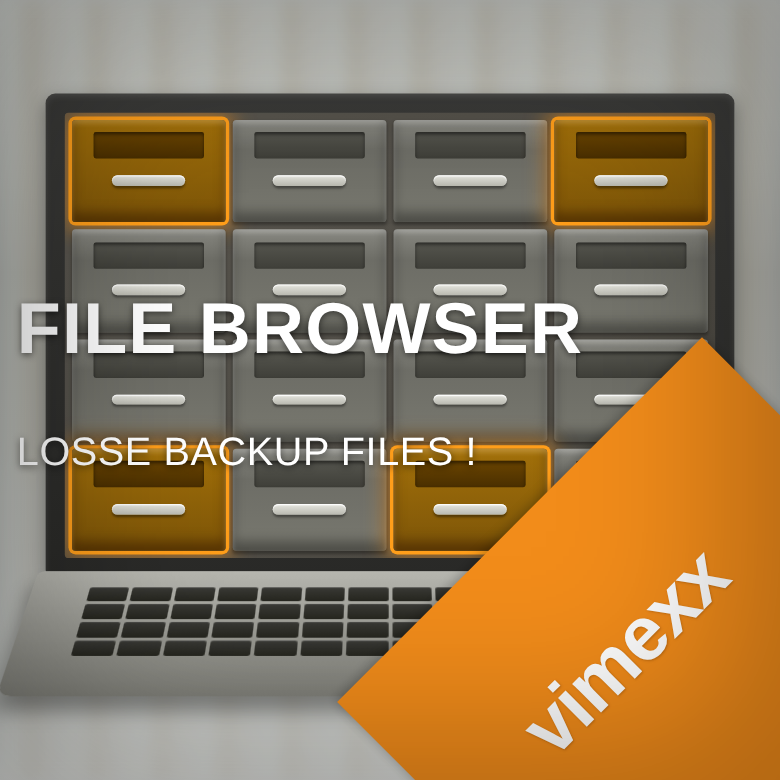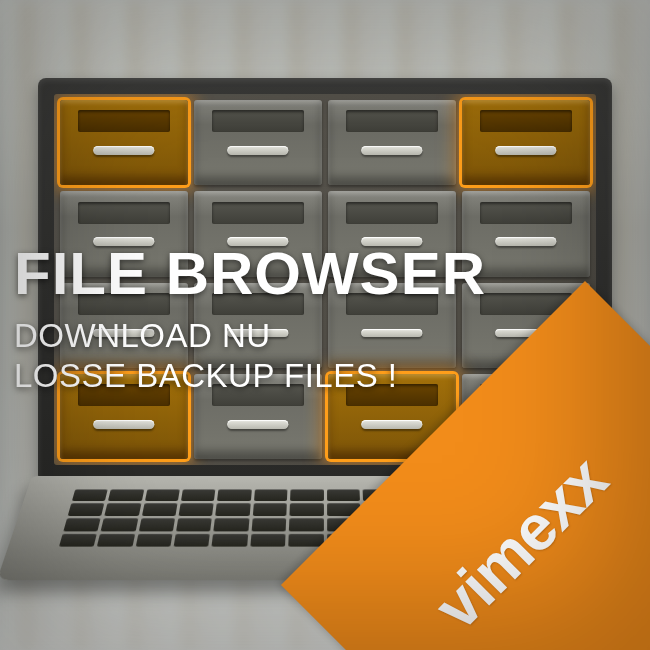--- a/index.html
+++ b/index.html
@@ -271,21 +271,21 @@
           <span></span>
           <span></span>
           <span></span>
       </div>
     </div>
   </div>
 
   <div class="overlay-text">
     <div class="title">FILE BROWSER</div>
     <div class="sub">
-      <span>DOWNLOAD NU</span><br>
+      <br>
       <span>LOSSE BACKUP FILES !</span>
     </div>
   </div>
 
   <div class="corner-badge"></div>
   <div class="badge-label">vimexx</div>
 
   <div class="vignette"></div>
 </div>
 

